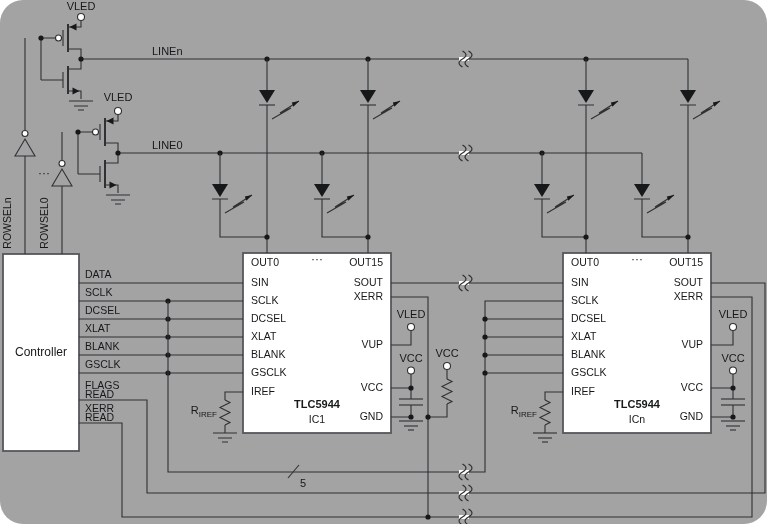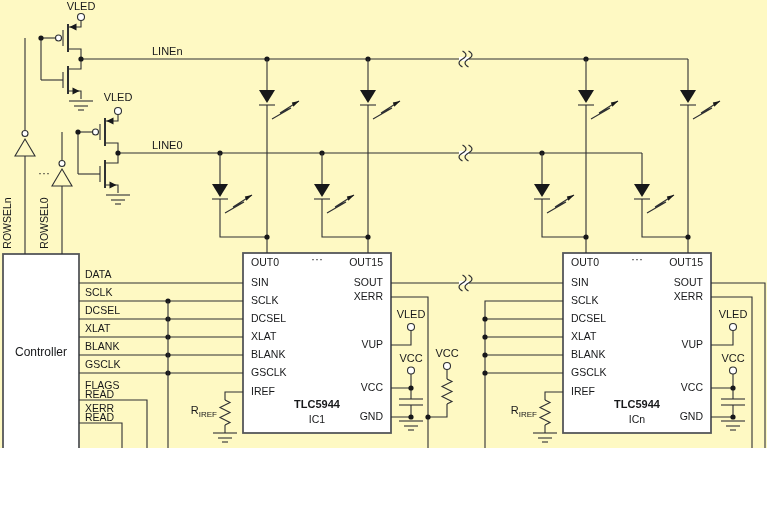--- a/index.html
+++ b/index.html
@@ -1,16 +1,16 @@
 <!DOCTYPE html>
 <html><head>
 <meta charset="utf-8">
 <style>
   html,body{margin:0;padding:0;background:#ffffff;}
-  .stage{width:767px;height:448px;background:#fef9c3;position:relative;overflow:hidden;}
+  .stage{width:767px;height:524px;background:#a3a3a3;position:relative;overflow:hidden;border-radius:23px;}
   .t  { font-family:"Liberation Sans",sans-serif; font-size:10.5px; fill:#17181a; }
   .t11{ font-family:"Liberation Sans",sans-serif; font-size:11px;  fill:#17181a; }
   .t12{ font-family:"Liberation Sans",sans-serif; font-size:12px;  fill:#17181a; }
   .tb { font-family:"Liberation Sans",sans-serif; font-size:11px; font-weight:bold; fill:#17181a; }
   .ts { font-family:"Liberation Sans",sans-serif; font-size:8px;  fill:#17181a; }
   .w   { stroke:#2f3133; stroke-width:1.1; fill:none; }
   .w2  { stroke:#2f3133; stroke-width:2;   fill:none; }
   .box { stroke:#55575a; stroke-width:1.8; fill:#ffffff; }
   .dot { fill:#17181a; stroke:none; }
   .term{ stroke:#2f3133; stroke-width:1.1; fill:#ffffff; }

